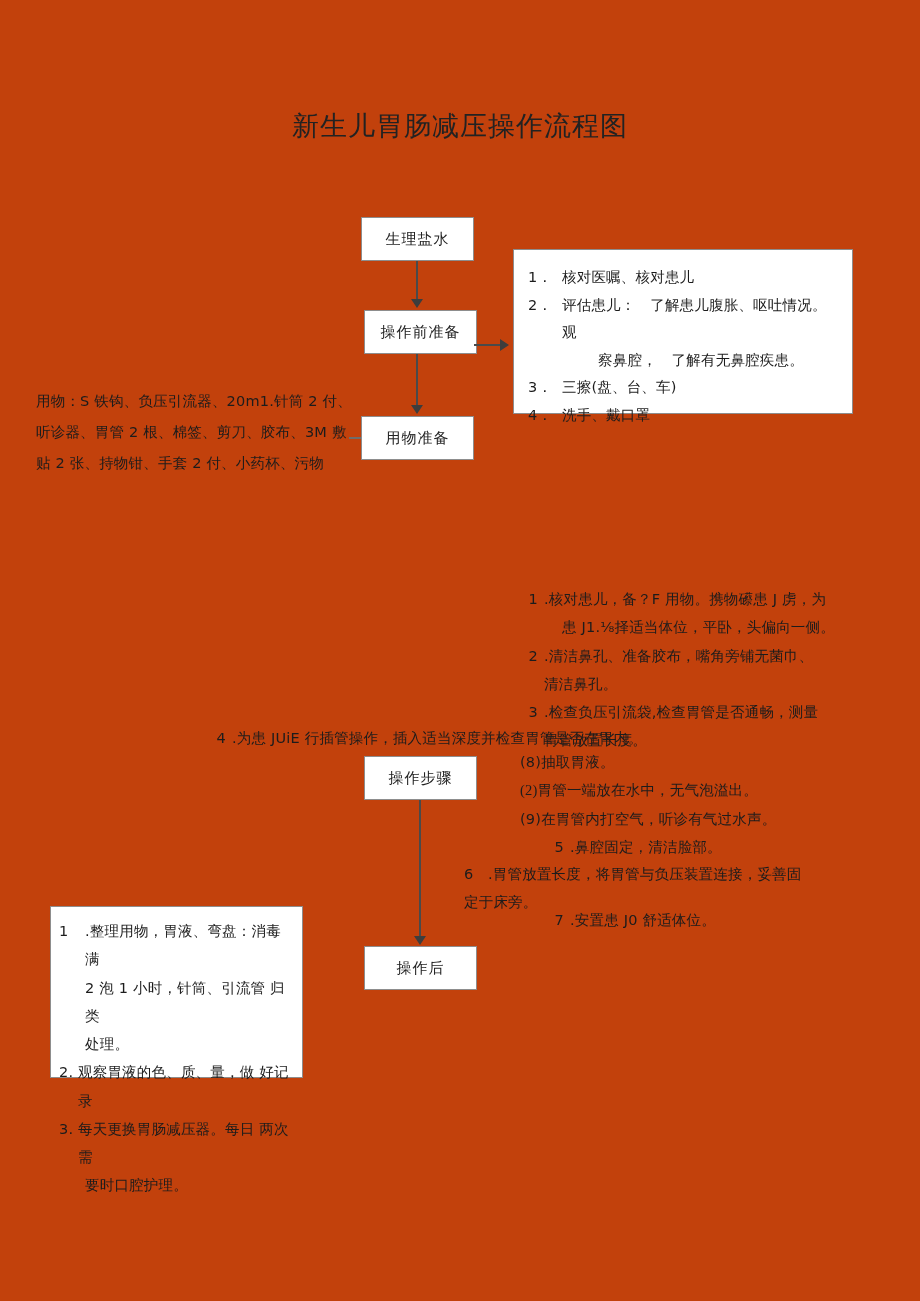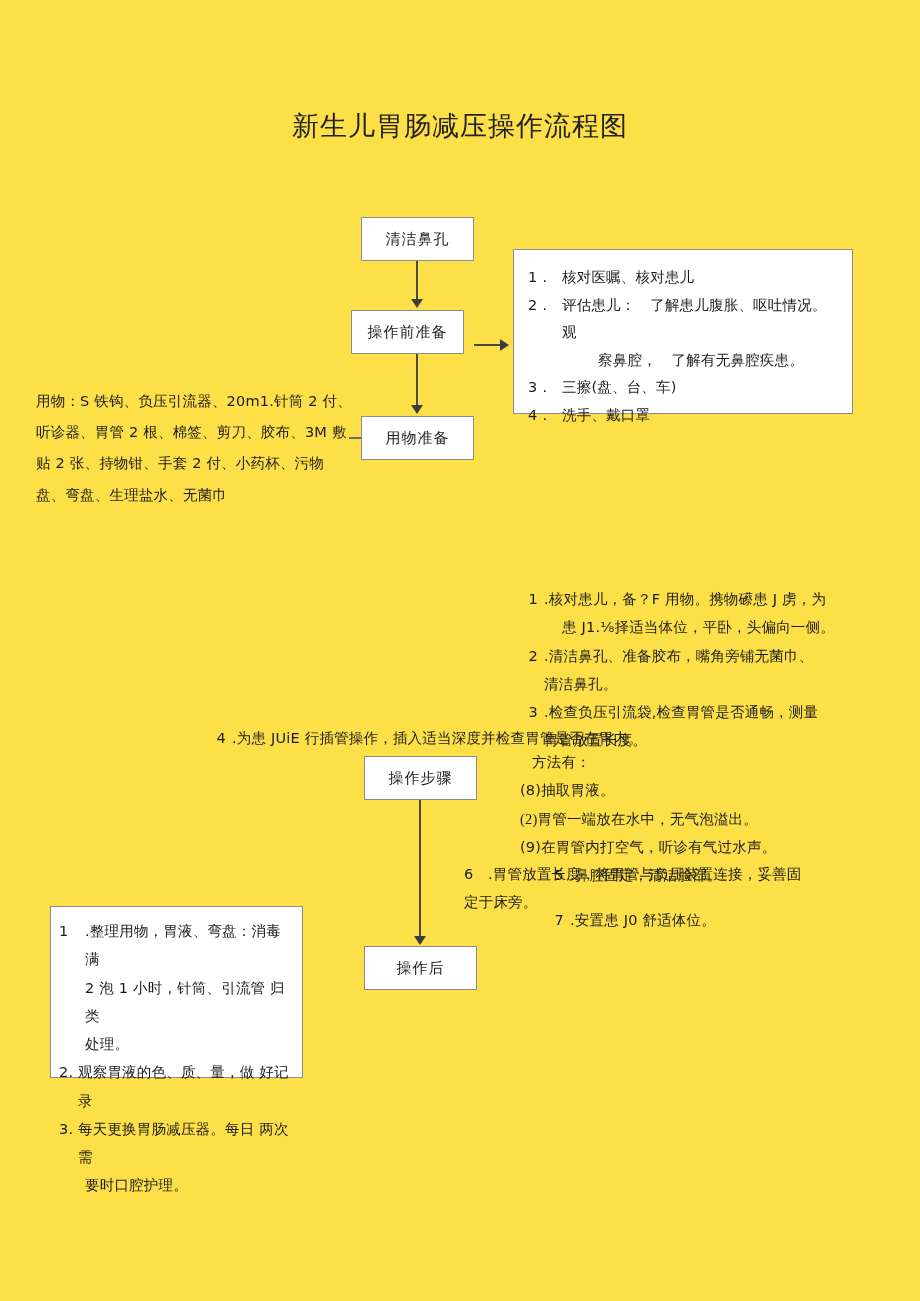--- a/index.html
+++ b/index.html
@@ -9,21 +9,21 @@
     background: #ffffff;
   }
   body {
     font-family: "DejaVu Sans", "Liberation Sans", sans-serif;
     color: #1a1a1a;
   }
   #page {
     position: relative;
     width: 920px;
     height: 1301px;
-    background: #fde047;
+    background: #c2410c;
     overflow: hidden;
   }
 
   
   .doc-title {
     position: absolute;
     left: 0;
     top: 108px;
     width: 920px;
     text-align: center;
@@ -134,27 +134,27 @@
   .post-cont { padding-left: 26px; }
 </style>
 </head>
 <body>
 
 <div id="page">
 
   <div class="doc-title">新生儿胃肠减压操作流程图</div>
 
   <div class="flow-box" style="left:361px; top:217px; width:113px; height:44px;">
-    <span class="bx-label">清洁鼻孔</span>
+    <span class="bx-label">生理盐水</span>
   </div>
 
   <div class="v-line" style="left:416px; top:261px; height:40px;"></div>
   <div class="arrow-down" style="left:411px; top:299px;"></div>
 
-  <div class="flow-box" style="left:351px; top:310px; width:113px; height:44px;">
+  <div class="flow-box" style="left:364px; top:310px; width:113px; height:44px;">
     <span class="bx-label">操作前准备</span>
   </div>
 
   <div class="h-line" style="left:474px; top:344px; width:28px;"></div>
   <div class="arrow-right" style="left:500px; top:339px;"></div>
 
   <div class="v-line" style="left:416px; top:354px; height:52px;"></div>
   <div class="arrow-down" style="left:411px; top:405px;"></div>
 
   <div class="flow-box" style="left:361px; top:416px; width:113px; height:44px;">
@@ -181,21 +181,20 @@
         <span class="num">4．</span>
         <span class="body">洗手、戴口罩</span>
       </div>
     </div>
   </div>
 
   <div class="text-block" style="left:36px; top:386px; width:340px; line-height:2.15;">
     <div>用物：S 铁钩、负压引流器、20m1.针筒 2 付、</div>
     <div>听诊器、胃管 2 根、棉签、剪刀、胶布、3M 敷</div>
     <div>贴 2 张、持物钳、手套 2 付、小药杯、污物</div>
-    <div>盘、弯盘、生理盐水、无菌巾</div>
   </div>
 
   <div class="text-block steps-list" style="left:508px; top:585px; width:400px; line-height:1.95;">
     <div class="step-row">
       <span class="s-num">1</span>
       <span class="s-body">.核对患儿，备？F 用物。携物礤患 J 虏，为</span>
     </div>
     <div class="cont-line" style="padding-left:54px;">患 J1.⅛择适当体位，平卧，头偏向一侧。</div>
 
     <div class="step-row">
@@ -212,21 +211,20 @@
   </div>
 
   <div class="text-block" style="left:196px; top:724px; width:620px; line-height:1.95;">
     <div class="step-row">
       <span class="s-num">4</span>
       <span class="s-body">.为患 JUiE 行插管操作，插入适当深度并检查胃管是否在胃内。</span>
     </div>
   </div>
 
   <div class="text-block" style="left:508px; top:748px; width:400px; line-height:1.95;">
-    <div style="padding-left:24px;">方法有：</div>
     <div style="padding-left:12px;">(8)抽取胃液。</div>
     <div style="padding-left:12px;font-family:Liberation Serif, serif;">(2)胃管一端放在水中，无气泡溢出。</div>
     <div style="padding-left:12px;">(9)在胃管内打空气，听诊有气过水声。</div>
 
     <div class="step-row">
       <span class="s-num" style="width:56px;">5</span>
       <span class="s-body">.鼻腔固定，清洁脸部。</span>
     </div>
   </div>
 

